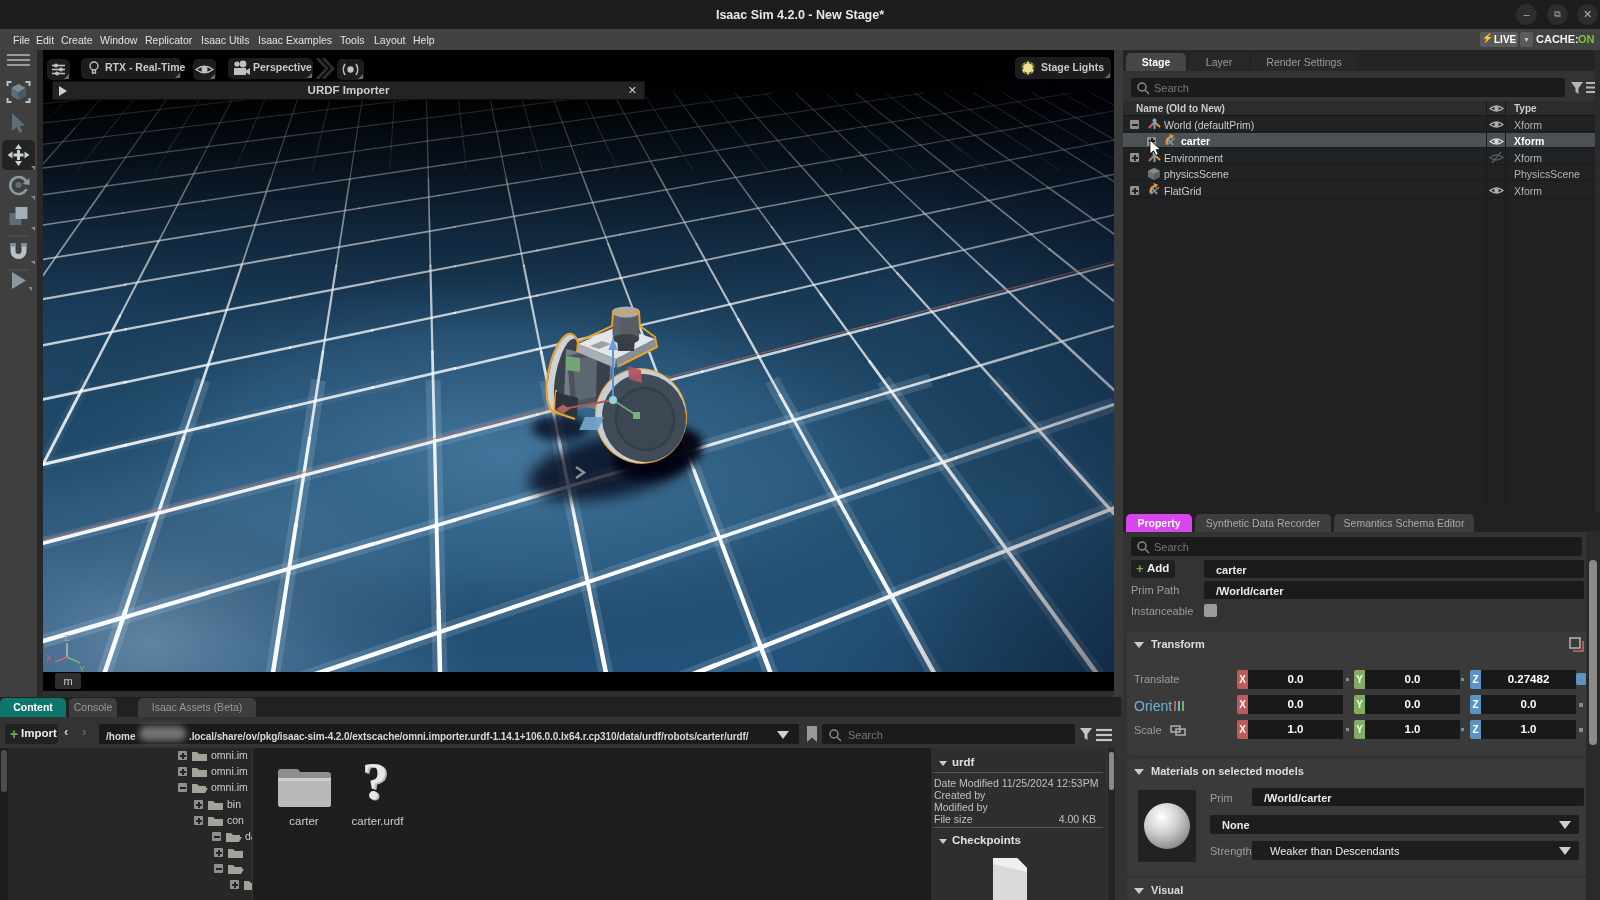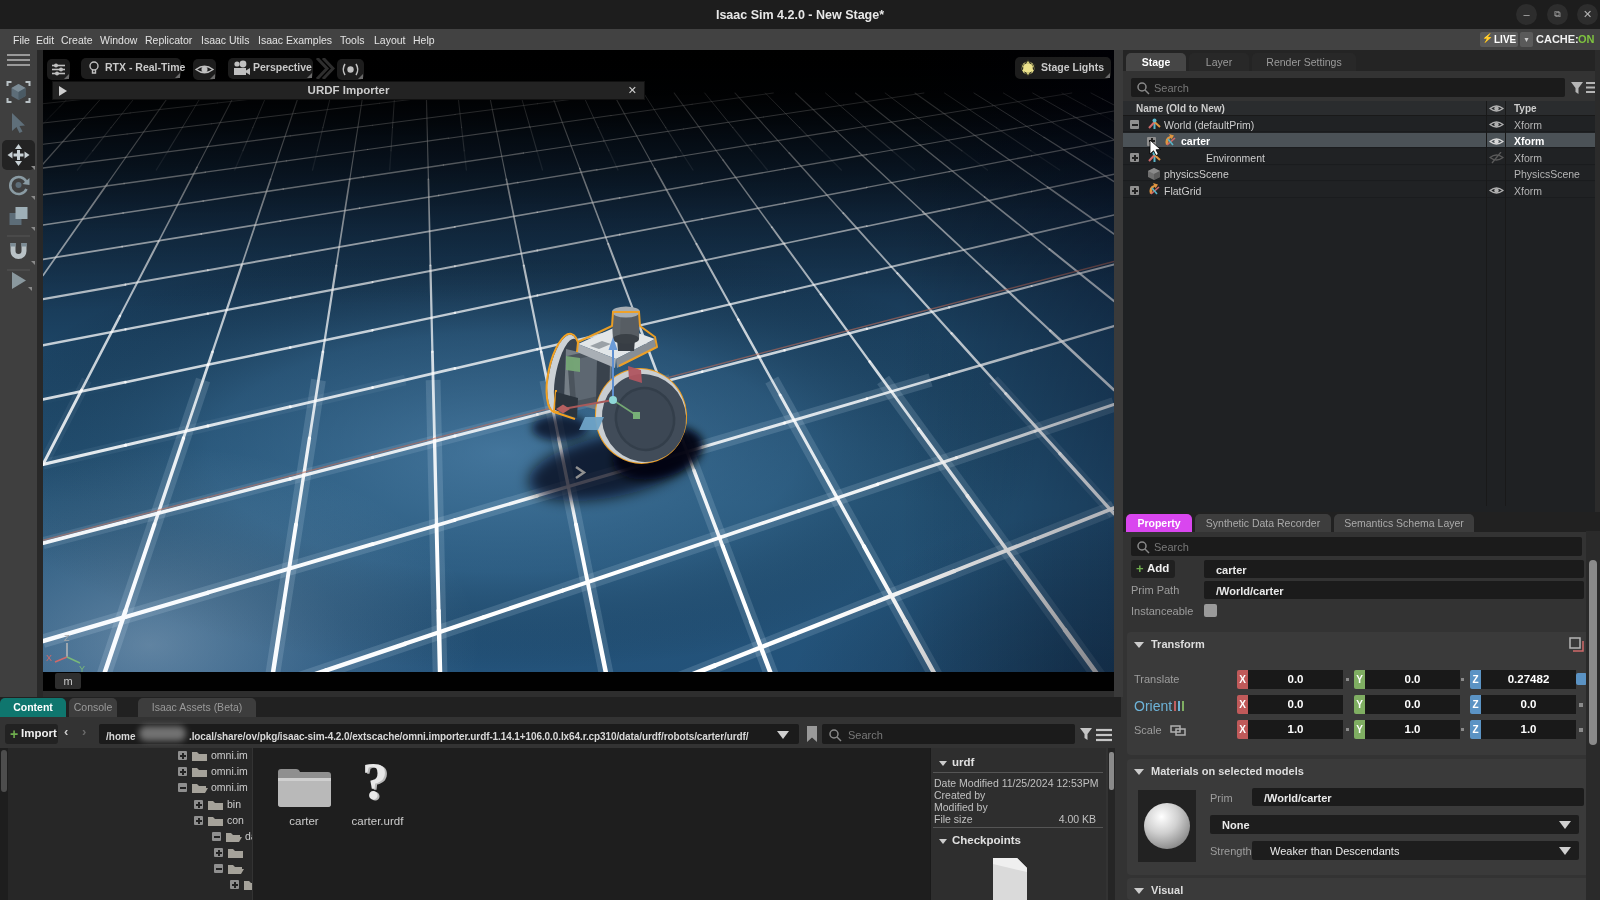--- a/index.html
+++ b/index.html
@@ -730,21 +730,21 @@
 <div class="treerow" style="top:149px;">
   <div class="pm plus" style="left:7px;top:4px;"></div>
   <svg width="15" height="14" style="position:absolute;left:24px;top:1px;">
       <g stroke-width="2" fill="none">
         <path d="M 7.5 12 V 5" stroke="#58b5c8"></path>
         <path d="M 7.5 5 L 2 11" stroke="#d06a6a"></path>
         <path d="M 7.5 5 L 13 10" stroke="#e09540"></path>
         <circle cx="7.5" cy="3.5" r="2" fill="#58b5c8" stroke="none"></circle>
       </g>
     </svg>
-  <span class="trt" style="left:41px;margin-left:42px;">Environment</span>
+  <span class="trt" style="left:41px;">Environment</span>
   <svg width="15" height="12" style="position:absolute;left:366px;top:3px;">
       <path d="M 1 5.5 Q 7.5 0.5 14 5.5 Q 7.5 10.5 1 5.5 Z" fill="none" stroke="#5a5a5a" stroke-width="1.3"></path>
       <line x1="3" y1="11" x2="12" y2="0" stroke="#5a5a5a" stroke-width="1.3"></line>
     </svg>
   <span class="trt" style="left:391px;color:#b5b5b5;">Xform</span>
 </div>
 <div class="treerow" style="top:165.5px;">
   <svg width="14" height="14" style="position:absolute;left:24px;top:1px;">
       <path d="M 7 1 L 13 4 L 13 10 L 7 13 L 1 10 L 1 4 Z" fill="#6f6f6f"></path>
       <path d="M 7 1 L 13 4 L 7 7 L 1 4 Z" fill="#8a8a8a"></path>
@@ -770,21 +770,21 @@
 
 <div style="position:absolute;left:1486px;top:101px;width:1px;height:405px;background:#191919;"></div>
 <div style="position:absolute;left:1505px;top:101px;width:1px;height:405px;background:#191919;"></div>
 <div style="position:absolute;left:1595px;top:50px;width:5px;height:462px;background:#2b2b2b;"></div>
 
 <div style="position:absolute;left:1123px;top:512px;width:477px;height:388px;background:#333333;">
   <div style="position:absolute;left:0;top:0;width:477px;height:20px;background:#212121;"></div>
 </div>
 <div class="tab" style="left:1126px;top:514px;width:66px;height:18px;line-height:18px;background:#d946ef;color:#ffffff;font-weight:bold;">Property</div>
 <div class="tab" style="left:1195px;top:514px;width:136px;height:18px;line-height:18px;background:#3d3d3d;color:#aaaaaa;">Synthetic Data Recorder</div>
-<div class="tab" style="left:1334px;top:514px;width:140px;height:18px;line-height:18px;background:#3d3d3d;color:#aaaaaa;">Semantics Schema Layer</div>
+<div class="tab" style="left:1334px;top:514px;width:140px;height:18px;line-height:18px;background:#3d3d3d;color:#aaaaaa;">Semantics Schema Editor</div>
 <div class="field" style="left:1131px;top:537px;width:451px;height:19px;">
   <svg width="14" height="14" style="position:absolute;left:5px;top:3px;">
       <circle cx="6" cy="6" r="4" fill="none" stroke="#8a8a8a" stroke-width="1.5"></circle>
       <line x1="9" y1="9" x2="13" y2="13" stroke="#8a8a8a" stroke-width="1.5"></line>
     </svg>
   <span style="position:absolute;left:23px;top:1px;color:#787878;">Search</span>
 </div>
 <div style="position:absolute;left:1131px;top:560px;width:44px;height:18px;background:#202020;border-radius:3px;">
   <span style="position:absolute;left:5px;top:1px;color:#6fae4e;font-size:13px;font-weight:bold;">+</span>
   <span style="position:absolute;left:16px;top:2px;color:#f0f0f0;font-size:11.5px;font-weight:bold;">Add</span>

